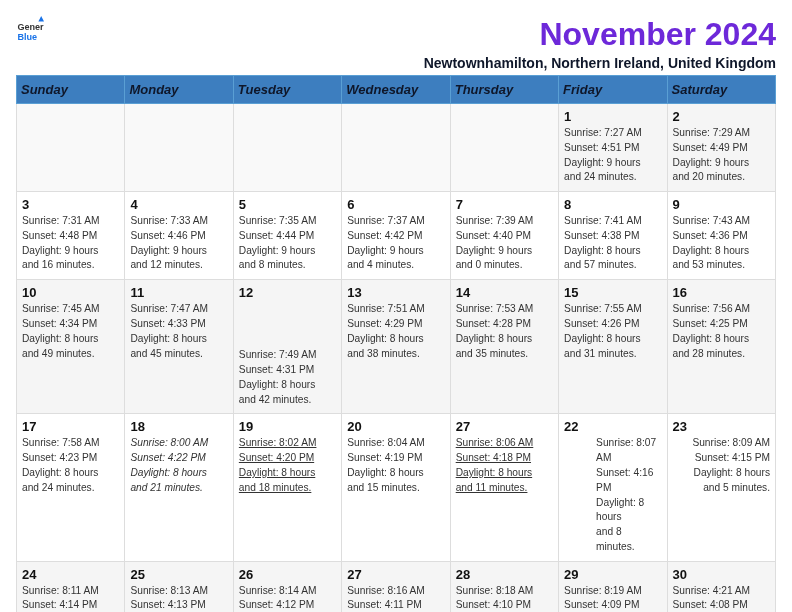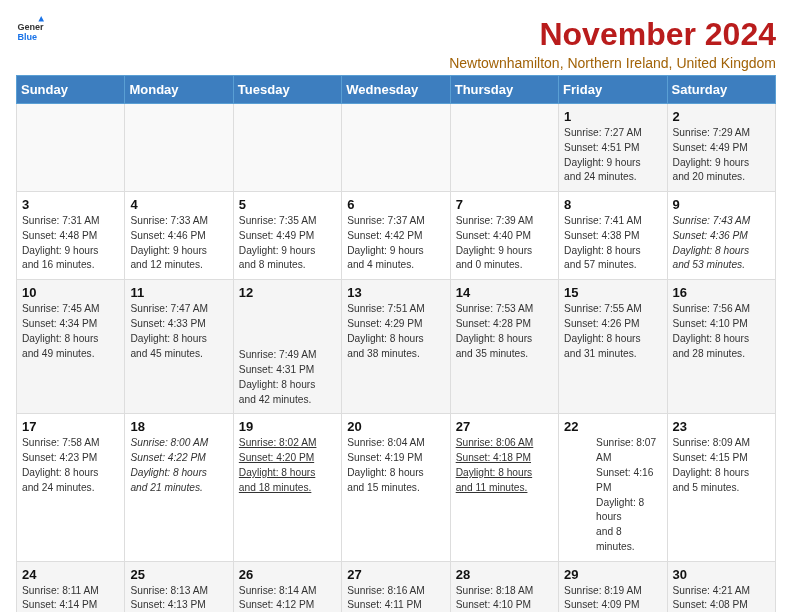--- a/index.html
+++ b/index.html
@@ -24,36 +24,37 @@
     .logo-icon {
       width: 28px;
       height: 28px;
     }
     .title-area {
       text-align: right;
     }
     .main-title {
       font-size: 32px;
       font-weight: bold;
-      color: #b91c1c;
+      color: #6d28d9;
     }
     .subtitle {
       font-size: 14px;
-      color: #a16207;
-      font-weight: normal;
+      color: #0f172a;
+      font-weight: bold;
       margin-top: 2px;
     }
     .calendar-table {
       width: 100%;
       border-collapse: collapse;
       table-layout: fixed;
     }
     .calendar-table thead tr {
       background: #3d7ebf;
-      color: #ffffff;
+      color: #0f172a;
+      font-style: italic;
     }
     .calendar-table thead th {
       padding: 6px 4px;
       font-size: 13px;
       font-weight: bold;
       text-align: left;
       border: 1px solid #5a9fd4;
     }
     .calendar-table tbody tr {
       border-bottom: 1px solid #ccc;
@@ -151,21 +152,21 @@
         <td>
           <span class="day-number">4</span>
           <div class="cell-content" style="white-space: pre-line;">Sunrise: 7:33 AM
 Sunset: 4:46 PM
 Daylight: 9 hours
 and 12 minutes.</div>
         </td>
         <td>
           <span class="day-number">5</span>
           <div class="cell-content" style="white-space: pre-line;">Sunrise: 7:35 AM
-Sunset: 4:49 PM
+Sunset: 4:44 PM
 Daylight: 9 hours
 and 8 minutes.</div>
         </td>
         <td>
           <span class="day-number">6</span>
           <div class="cell-content" style="white-space: pre-line;">Sunrise: 7:37 AM
 Sunset: 4:42 PM
 Daylight: 9 hours
 and 4 minutes.</div>
         </td>
@@ -178,21 +179,21 @@
         </td>
         <td>
           <span class="day-number">8</span>
           <div class="cell-content" style="white-space: pre-line;">Sunrise: 7:41 AM
 Sunset: 4:38 PM
 Daylight: 8 hours
 and 57 minutes.</div>
         </td>
         <td>
           <span class="day-number">9</span>
-          <div class="cell-content" style="white-space: pre-line; font-style: italic;">Sunrise: 7:43 AM
+          <div class="cell-content" style="white-space: pre-line;">Sunrise: 7:43 AM
 Sunset: 4:36 PM
 Daylight: 8 hours
 and 53 minutes.</div>
         </td>
       </tr>
       <tr>
         <td>
           <span class="day-number">10</span>
           <div class="cell-content" style="white-space: pre-line;">Sunrise: 7:45 AM
 Sunset: 4:34 PM
@@ -230,21 +231,21 @@
         <td>
           <span class="day-number">15</span>
           <div class="cell-content" style="white-space: pre-line;">Sunrise: 7:55 AM
 Sunset: 4:26 PM
 Daylight: 8 hours
 and 31 minutes.</div>
         </td>
         <td>
           <span class="day-number">16</span>
           <div class="cell-content" style="white-space: pre-line;">Sunrise: 7:56 AM
-Sunset: 4:10 PM
+Sunset: 4:25 PM
 Daylight: 8 hours
 and 28 minutes.</div>
         </td>
       </tr>
       <tr>
         <td>
           <span class="day-number">17</span>
           <div class="cell-content" style="white-space: pre-line;">Sunrise: 7:58 AM
 Sunset: 4:23 PM
 Daylight: 8 hours
@@ -280,21 +281,21 @@
         </td>
         <td>
           <span class="day-number">22</span>
           <div class="cell-content" style="white-space: pre-line; margin-left: 32px;">Sunrise: 8:07 AM
 Sunset: 4:16 PM
 Daylight: 8 hours
 and 8 minutes.</div>
         </td>
         <td>
           <span class="day-number">23</span>
-          <div class="cell-content" style="white-space: pre-line;">Sunrise: 8:09 AM
+          <div class="cell-content" style="white-space: pre-line; text-align: right;">Sunrise: 8:09 AM
 Sunset: 4:15 PM
 Daylight: 8 hours
 and 5 minutes.</div>
         </td>
       </tr>
       <tr>
         <td>
           <span class="day-number">24</span>
           <div class="cell-content" style="white-space: pre-line;">Sunrise: 8:11 AM
 Sunset: 4:14 PM

